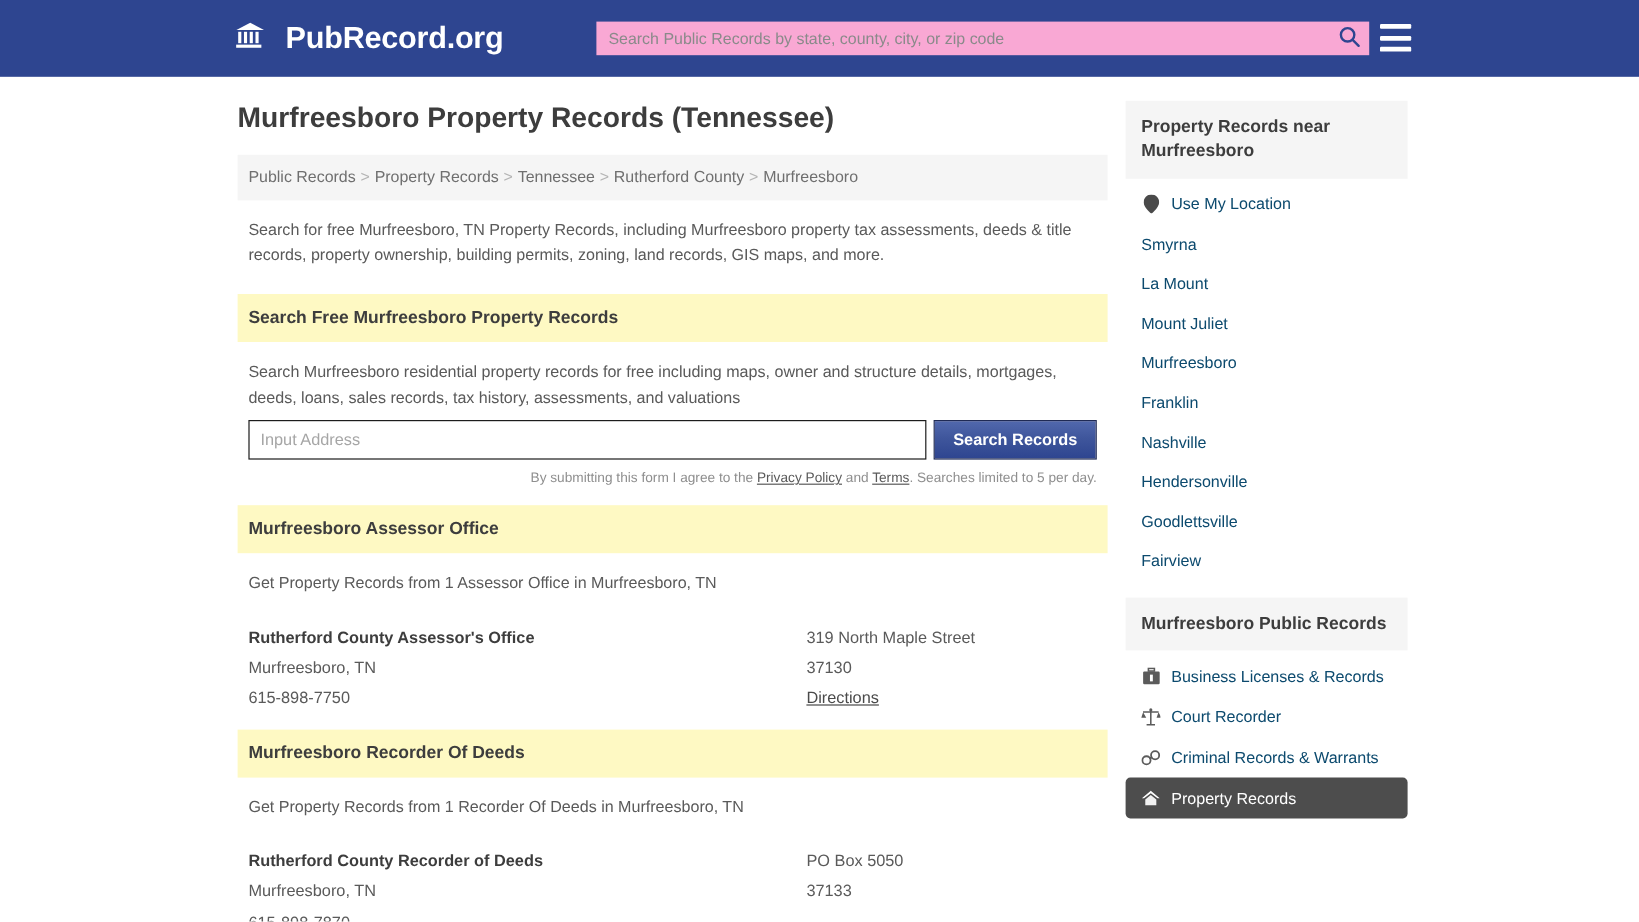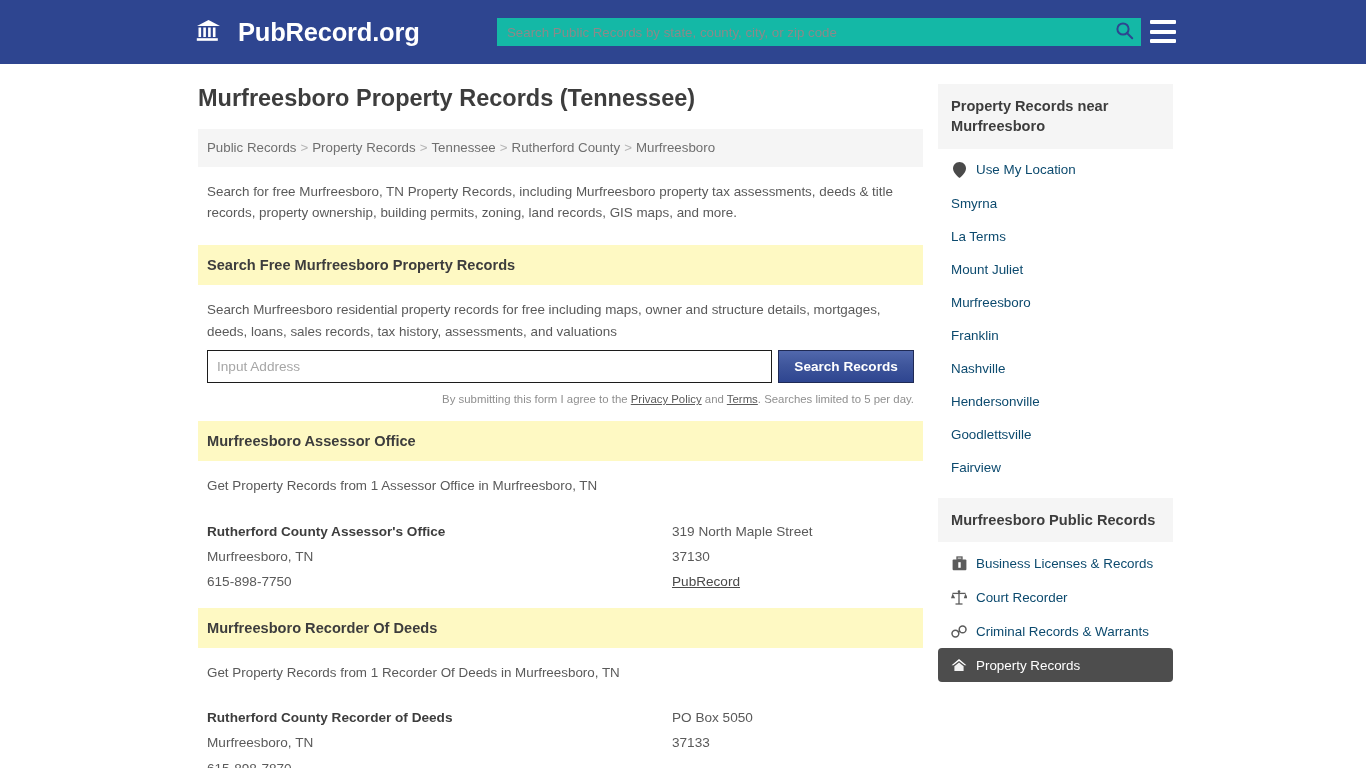--- a/index.html
+++ b/index.html
@@ -28,21 +28,21 @@
     color: #ffffff;
     font-size: 25.5px;
     font-weight: bold;
     letter-spacing: -0.2px;
     white-space: nowrap;
   }
   .header-search-wrap {
     position: absolute;
     left: 497px; top: 18px;
     width: 644px; height: 28px;
-    background: #14b8a6;
+    background: #f9a8d4;
     display: flex; align-items: center;
   }
   .header-search-input {
     flex: 1;
     border: 0; outline: 0;
     height: 26px;
     padding: 0 0 0 10px;
     font-family: "Liberation Sans", sans-serif;
     font-size: 13.3px;
     color: #333;
@@ -292,21 +292,21 @@
             <p class="section-desc">Get Property Records from 1 Assessor Office in Murfreesboro, TN</p>
             <div class="office">
               <div class="office-left">
                 <div class="office-name">Rutherford County Assessor's Office</div>
                 <div class="office-line">Murfreesboro, TN</div>
                 <div class="office-phone">615-898-7750</div>
               </div>
               <div class="office-right">
                 <div class="office-line">319 North Maple Street</div>
                 <div class="office-line">37130</div>
-                <div><a href="#" class="directions-link">PubRecord</a></div>
+                <div><a href="#" class="directions-link">Directions</a></div>
               </div>
             </div>
           </div>
           <div class="section-head">Murfreesboro Recorder Of Deeds</div>
           <div class="section-body">
             <p class="section-desc">Get Property Records from 1 Recorder Of Deeds in Murfreesboro, TN</p>
             <div class="office">
               <div class="office-left">
                 <div class="office-name">Rutherford County Recorder of Deeds</div>
                 <div class="office-line">Murfreesboro, TN</div>
@@ -332,21 +332,21 @@
                 <svg width="13" height="16" viewBox="0 0 13 16">
                   <path d="M6.5 0C2.9 0 0 2.9 0 6.5 0 11 6.5 16 6.5 16S13 11 13 6.5C13 2.9 10.1 0 6.5 0z" fill="#4a4a4a"></path>
                 </svg>
               </span>
               <span>Use My Location</span>
             </li>
             <li class="side-item">
               <span>Smyrna</span>
             </li>
             <li class="side-item">
-              <span>La Terms</span>
+              <span>La Mount</span>
             </li>
             <li class="side-item">
               <span>Mount Juliet</span>
             </li>
             <li class="side-item">
               <span>Murfreesboro</span>
             </li>
             <li class="side-item">
               <span>Franklin</span>
             </li>

